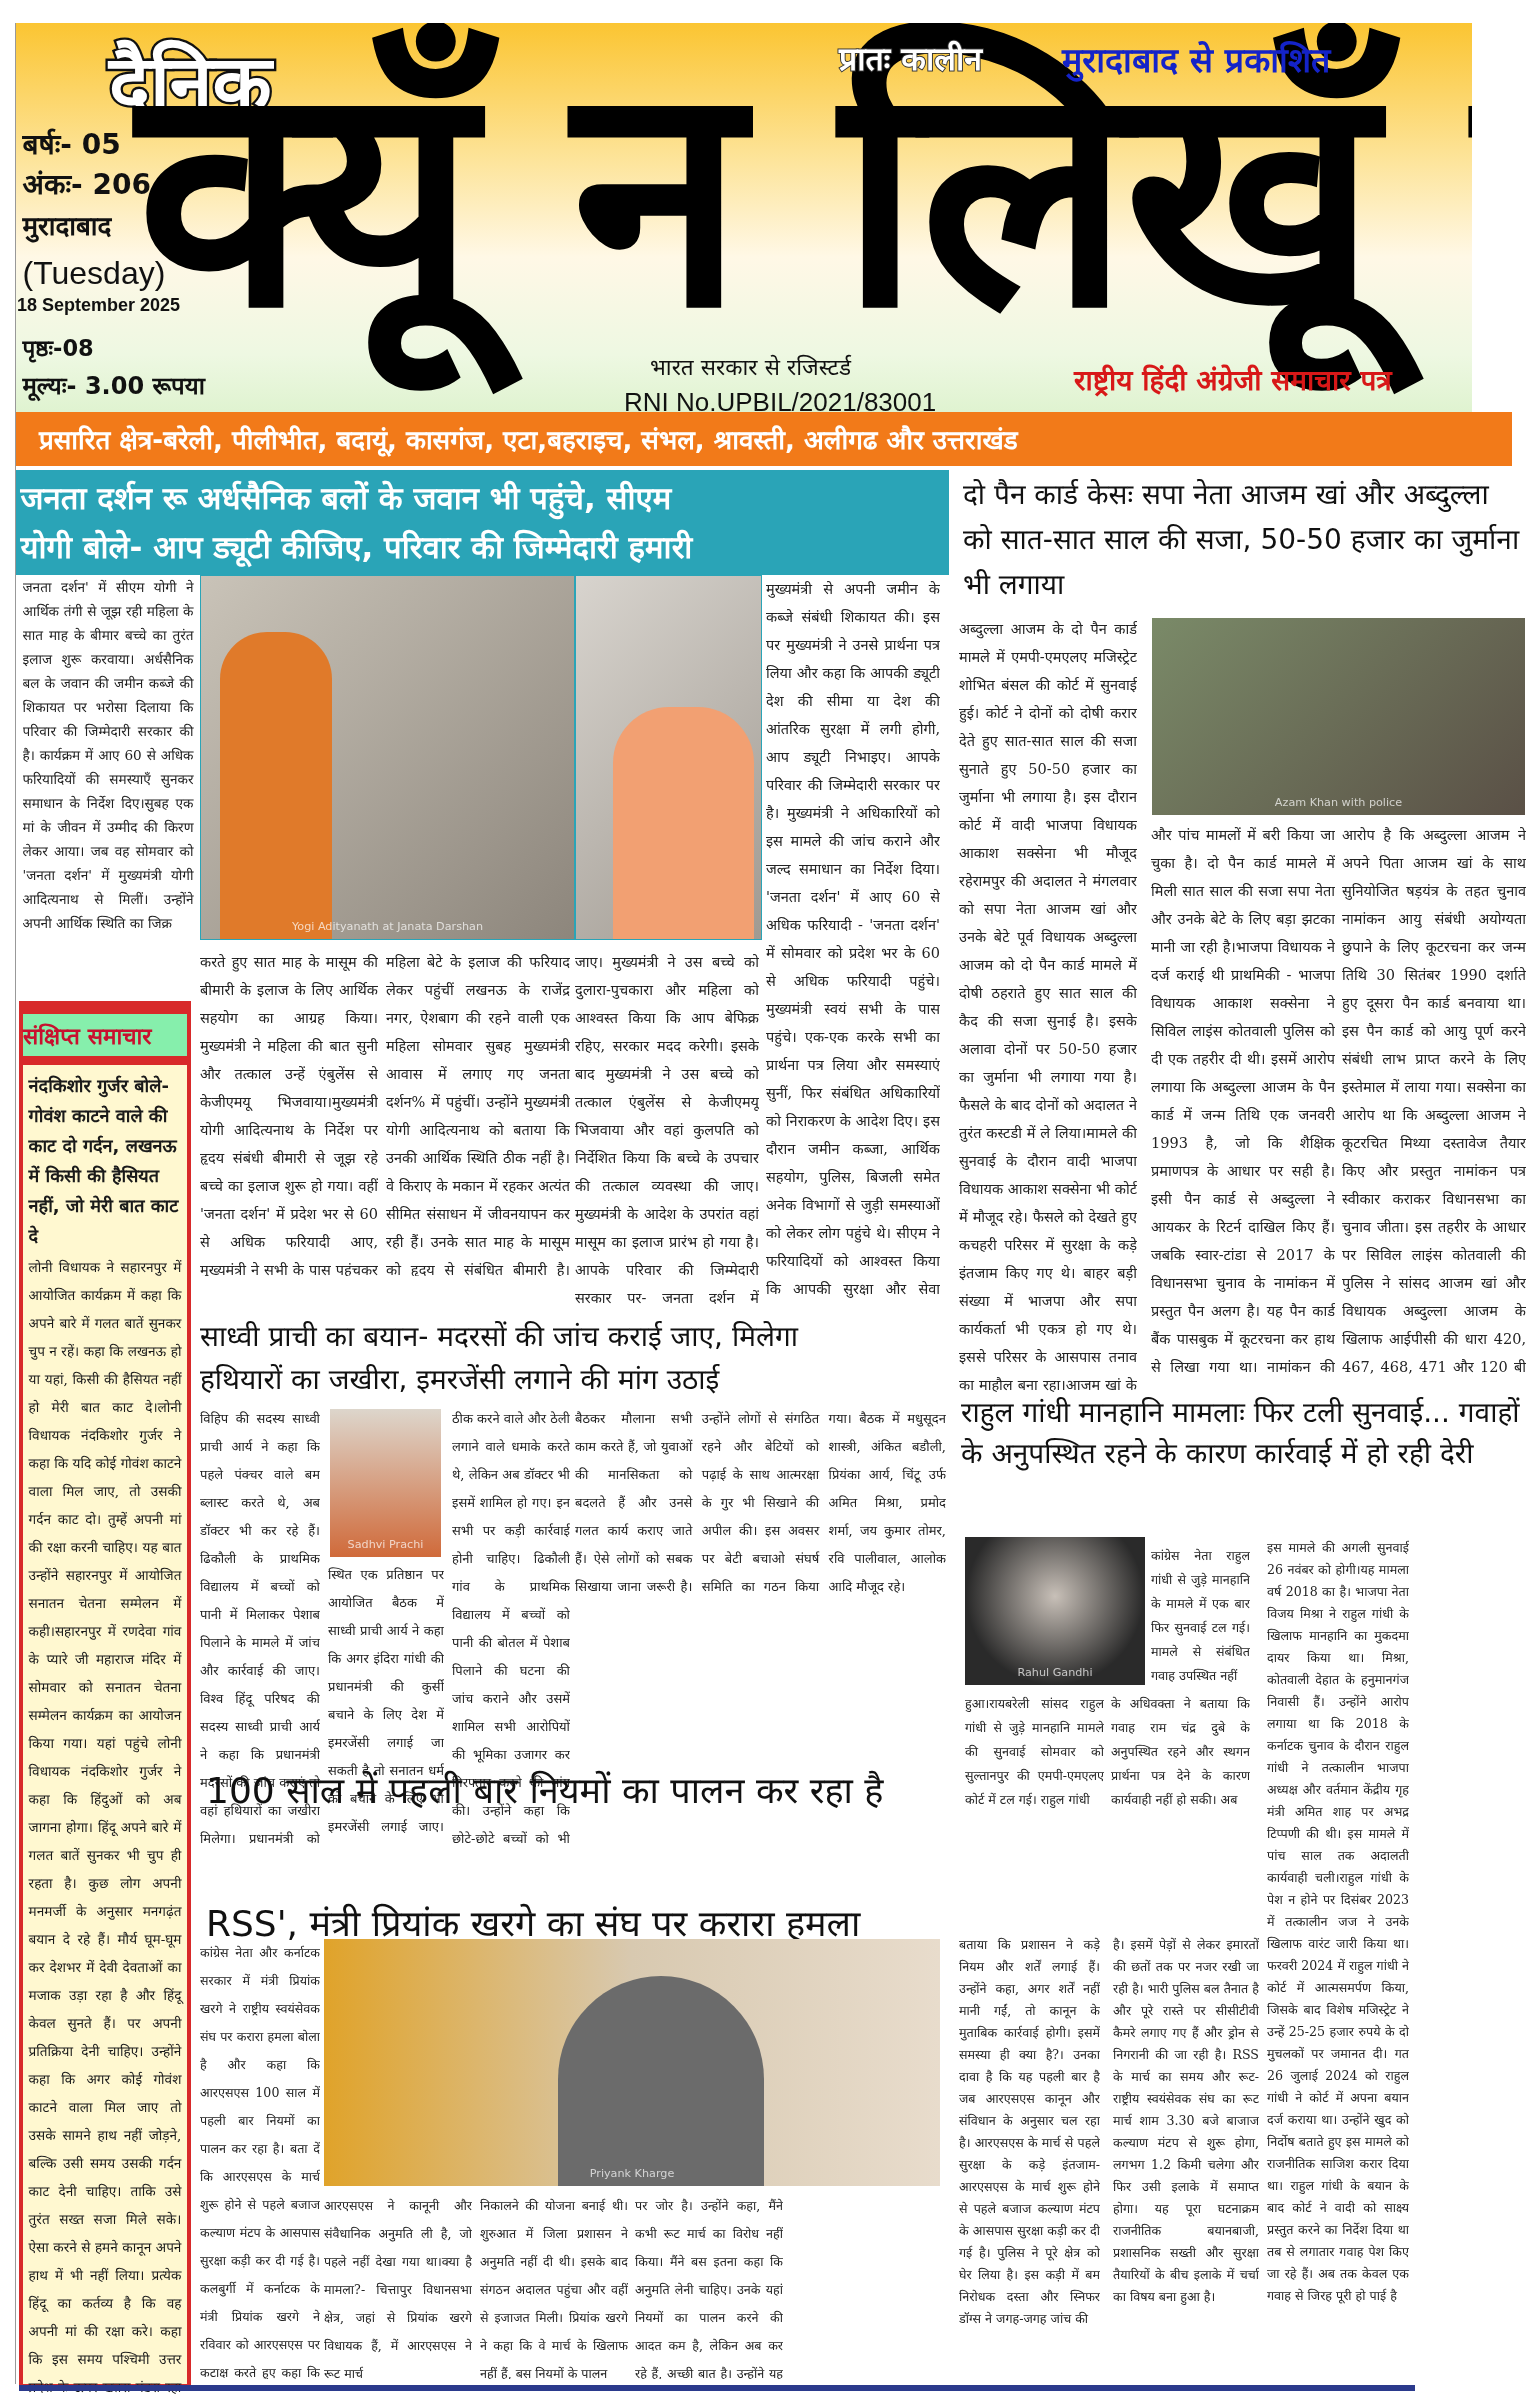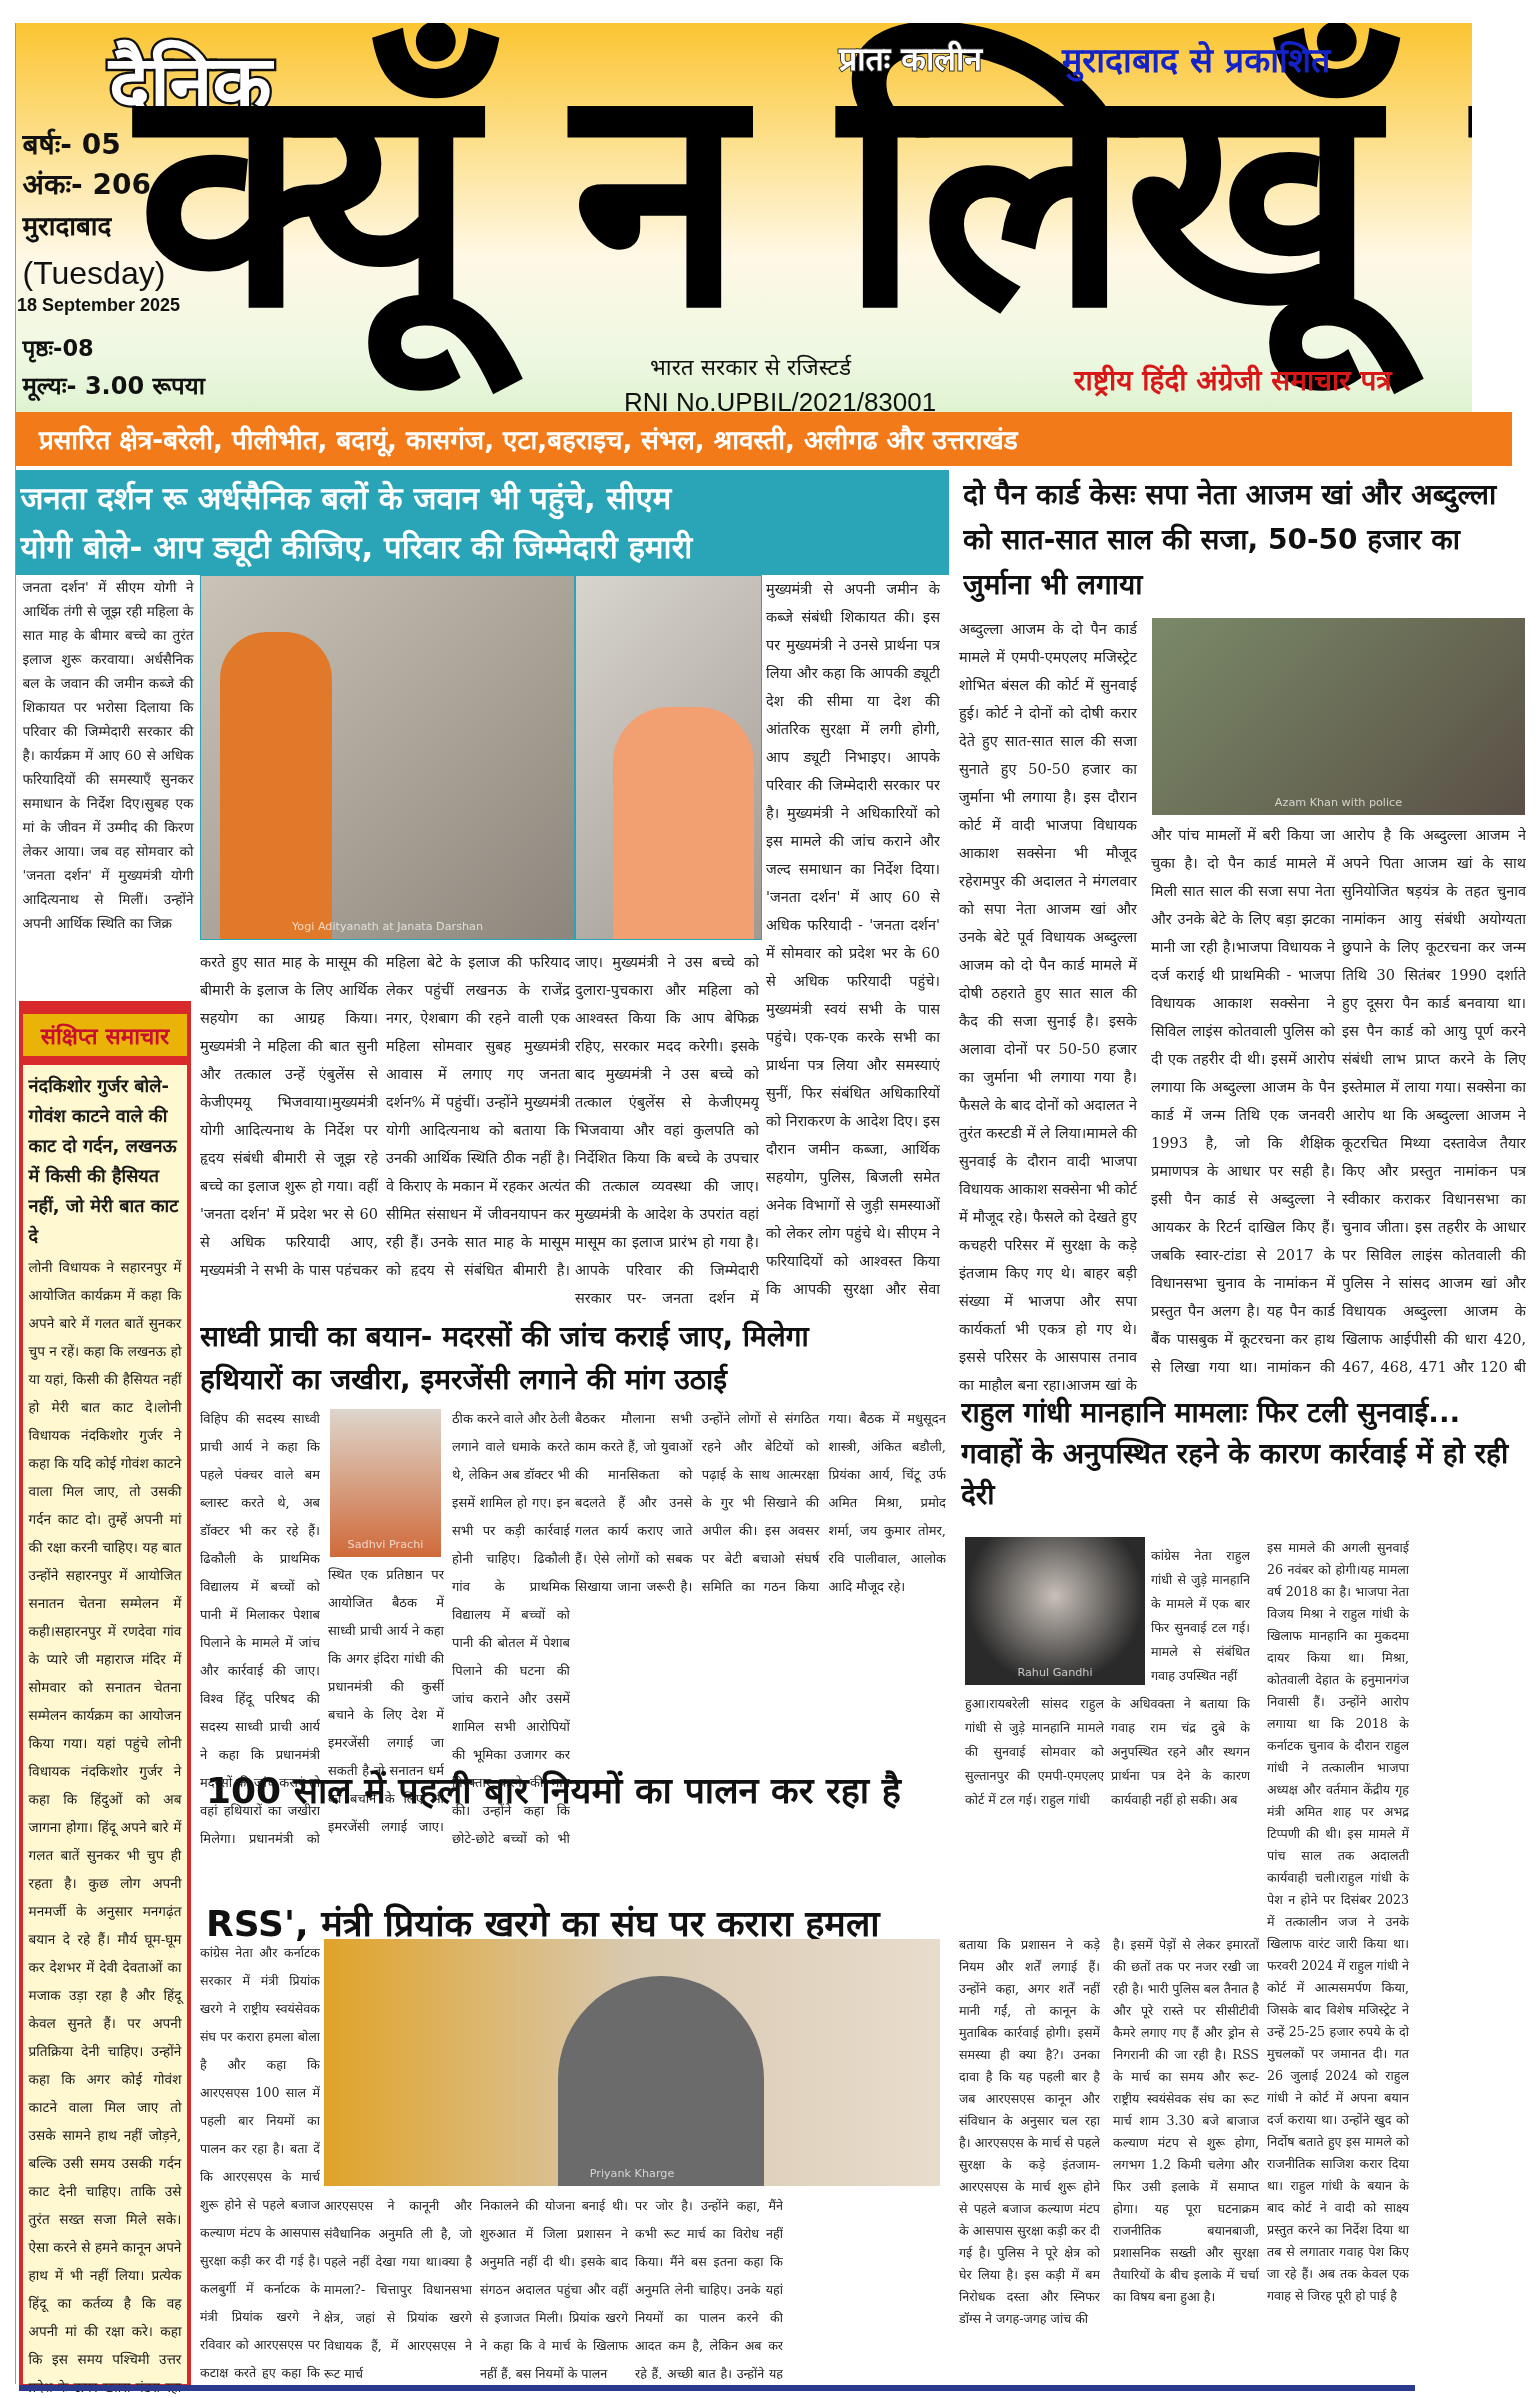--- a/index.html
+++ b/index.html
@@ -11,26 +11,26 @@
   .mast .title{left:122px;top:19px;font:bold 309px/1 "DejaVu Sans",sans-serif;color:#000;letter-spacing:-5.6px;white-space:nowrap}
   .mast .meta{left:7.5px;font-family:"Liberation Sans",sans-serif;color:#111}
   .mast .pratah{left:824px;top:13px;font:bold 32px "DejaVu Sans",sans-serif;color:#fff;-webkit-text-stroke:1.9px #333;paint-order:stroke fill}
   .mast .publ{left:1047px;top:13px;font:bold 34px "DejaVu Sans",sans-serif;color:#1423c8}
   .mast .reg{left:635px;top:328px;font:22.5px "DejaVu Sans",sans-serif;color:#111}
   .mast .rni{left:609px;top:364px;font:26px "Liberation Sans",sans-serif;color:#111}
   .mast .national{left:1059px;top:337px;font:bold 28px "DejaVu Sans",sans-serif;color:#d81818}
   .coverage{left:15px;top:412px;width:1497px;height:54px;background:#f27a19;color:#fff;font:bold 26px "DejaVu Sans",sans-serif;display:flex;align-items:center;padding-left:24px;white-space:nowrap;overflow:hidden}
   
   .teal{left:15px;top:470px;width:926px;height:105px;background:#2aa4b7;color:#fff;font:bold 31px/49px "DejaVu Sans",sans-serif;padding:3.7px 5.6px;white-space:nowrap;overflow:hidden}
-  .hl{font-weight:bold;color:#111;font-family:"DejaVu Sans",sans-serif;white-space:nowrap;overflow:hidden}
+  .hl{font-weight:normal;color:#111;font-family:"DejaVu Sans",sans-serif;white-space:nowrap;overflow:hidden}
   .body{font:14.5px/28px "DejaVu Serif",serif;color:#222;text-align:justify;overflow:hidden}
   .photo{background:linear-gradient(135deg,#c9c3b8,#8d867c);border:1.9px solid #2aa4b7;overflow:hidden}
   .photo .ph-label{position:absolute;left:0;right:0;bottom:5.6px;text-align:center;font:11.2px "DejaVu Sans",sans-serif;color:#fff;opacity:.7}
   .brief{left:19px;top:1001px;width:172px;height:1387px;border:4.7px solid #d82a2a;background:#fff8d0}
-  .brief-head{background:#eab308;color:#c8102e;font:bold 22.5px "DejaVu Sans",sans-serif;text-align:center;padding:5.6px 0;border-bottom:9.4px solid #d82a2a;border-top:9.4px solid #d82a2a}
+  .brief-head{background:#86efac;color:#c8102e;font:bold 22.5px "DejaVu Sans",sans-serif;padding:5.6px 0;border-bottom:9.4px solid #d82a2a;border-top:9.4px solid #d82a2a}
   .brief-hl{font:bold 18px/30px "DejaVu Sans",sans-serif;padding:5.6px 5.6px 0}
   .brief-body{font:13.6px/28px "DejaVu Serif",serif;padding:1.9px 5.6px;text-align:justify}
   .rule-blue{height:5.6px;background:#2b3a8c}
 </style>
 </head>
 <body>
 
 <div class="abs mast">
   <div class="abs dainik">दैनिक</div>
   <div class="abs title">क्यूँ न लिखूँ सच</div>

